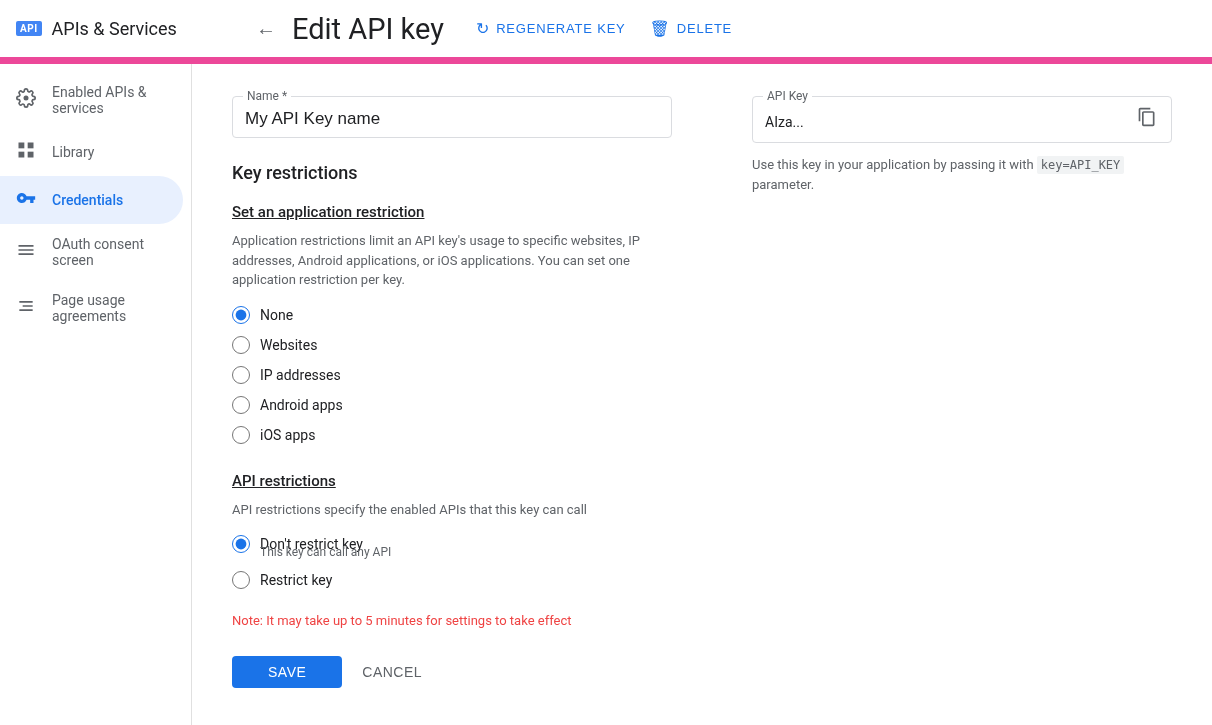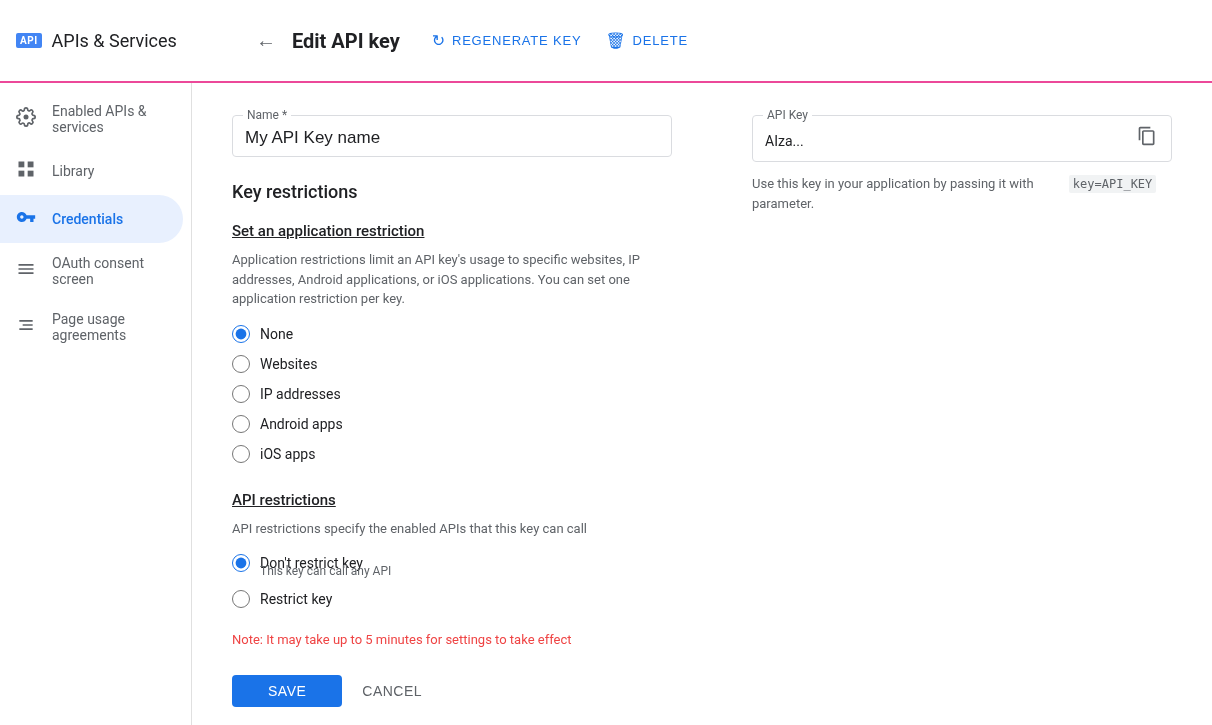--- a/index.html
+++ b/index.html
@@ -1,42 +1,42 @@
 <!DOCTYPE html>
 <html><head>
   <meta charset="utf-8">
   <style>
     * { box-sizing: border-box; margin: 0; padding: 0; }
     body { font-family: 'Roboto', Arial, sans-serif; font-size: 14px; color: #202124; background: #fff; display: flex; flex-direction: column; height: 725px; overflow: hidden; }
 
     
     .top-bar {
-      display: flex; align-items: center; height: 83px;
-      border-bottom: 2px solid #ec4899; padding: 0 16px;
+      display: flex; align-items: center; height: 64px;
+      border-bottom: 7px solid #ec4899; padding: 0 16px;
       background: #fff; flex-shrink: 0;
     }
     .top-bar-logo {
       display: flex; align-items: center; gap: 10px; width: 240px;
     }
     .api-logo {
       background: #4285f4; color: #fff; font-size: 10px; font-weight: 700;
       padding: 2px 4px; border-radius: 2px; letter-spacing: 0.5px;
     }
     .top-bar-title {
       font-size: 18px; font-weight: 400; color: #202124;
     }
     .content-header {
       display: flex; align-items: center; gap: 16px; flex: 1;
     }
     .back-btn {
       background: none; border: none; cursor: pointer; color: #5f6368;
       display: flex; align-items: center; font-size: 20px;
     }
     .page-title {
-      font-size: 20px; font-weight: 700; color: #202124;
+      font-size: 29px; font-weight: 400; color: #202124;
     }
     .header-actions {
       display: flex; align-items: center; gap: 24px; margin-left: 16px;
     }
     .header-action-btn {
       display: flex; align-items: center; gap: 6px;
       background: none; border: none; cursor: pointer;
       color: #1a73e8; font-size: 13px; font-weight: 500; letter-spacing: 0.8px;
     }
     .header-action-btn .icon { font-size: 16px; }
@@ -105,21 +105,21 @@
     }
     .copy-btn {
       background: none; border: none; cursor: pointer; color: #5f6368;
       padding: 2px; font-size: 18px;
     }
     .api-key-hint {
       margin-top: 12px; font-size: 13px; color: #5f6368; line-height: 1.5;
     }
     .api-key-hint code {
       font-family: monospace; background: #f1f3f4; padding: 2px 4px;
-      border-radius: 2px; font-size: 12px; margin-left: 32px;
+      border-radius: 2px; font-size: 12px;
     }
 
     
     .section-title {
       font-size: 18px; font-weight: 500; margin-bottom: 20px; color: #202124;
     }
     .subsection-title {
       font-size: 15px; font-weight: 500; margin-bottom: 10px; color: #202124; text-decoration: underline;
     }
     .subsection-desc {

